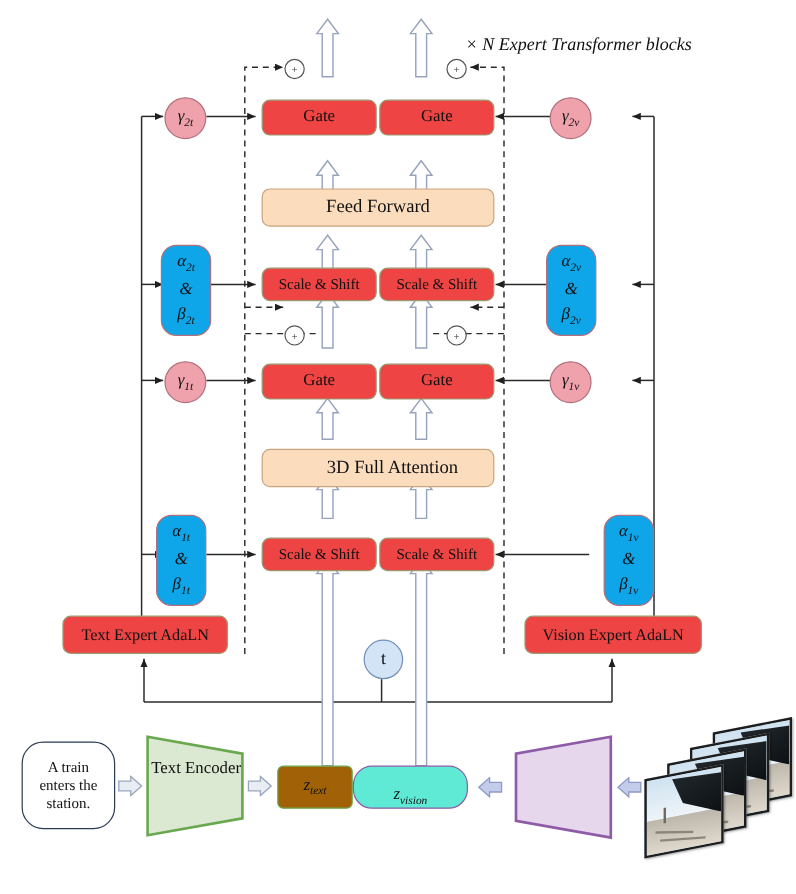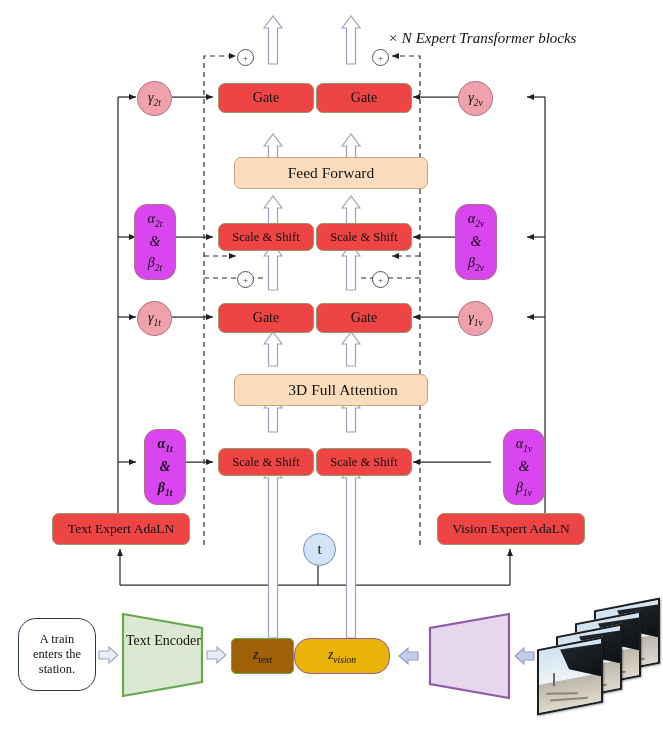--- a/index.html
+++ b/index.html
@@ -4,43 +4,43 @@
 <style>
   html,body{margin:0;padding:0;background:#fff;}
   body{width:663px;height:745px;overflow:hidden;
        font-family:"Liberation Serif","DejaVu Serif",serif;color:#111;}
   #stage{position:relative;width:663px;height:745px;}
   svg#canvas{position:absolute;left:0;top:0;width:663px;height:745px;}
   .box{position:absolute;box-sizing:border-box;display:flex;align-items:center;
        justify-content:center;text-align:center;border-radius:7px;
        border:1.1px solid #8a8a6a;line-height:1.12;}
   .gate,.ss,.adaln{background:#ef4444;border-color:#9a9a72;}
-  .ff,.attn{background:#fbddbe;border-color:#c9a47c;margin-left:16px;}
+  .ff,.attn{background:#fbddbe;border-color:#c9a47c;}
   .pinkc{background:#efa2ac;border:1.2px solid #b0707c;border-radius:50%;
          position:absolute;display:flex;align-items:center;justify-content:center;}
-  .pinkr{background:#d946ef;border:1.2px solid #b0707c;border-radius:13px;
+  .pinkr{background:#0ea5e9;border:1.2px solid #b0707c;border-radius:13px;
          position:absolute;display:flex;flex-direction:column;align-items:center;
          justify-content:space-around;padding:3px 0;}
   .tcirc{position:absolute;background:#d4e4f7;border:1.3px solid #6f8fb5;
          border-radius:50%;display:flex;align-items:center;justify-content:center;}
   .plus{position:absolute;width:15px;height:15px;border-radius:50%;
         background:#fff;border:1.2px solid #555;display:flex;align-items:center;
         justify-content:center;font-size:9px;color:#333;}
   .lbl{position:absolute;white-space:nowrap;}
   .ital{font-style:italic;}
   .prompt{position:absolute;box-sizing:border-box;background:#fff;
           border:1.6px solid #2b3a55;border-radius:18px;display:flex;
           align-items:center;justify-content:center;text-align:center;
           font-size:12.5px;line-height:1.22;padding:0 6px;}
   .zt{position:absolute;box-sizing:border-box;background:#a16207;
       border:1.6px solid #6aa84f;border-radius:5px;display:flex;
       align-items:center;justify-content:center;}
-  .zv{position:absolute;box-sizing:border-box;background:#eab308;
+  .zv{position:absolute;box-sizing:border-box;background:#5eead4;
       border:1.6px solid #8e5ba6;border-radius:16px;display:flex;
-      align-items:center;justify-content:center;}
+      align-items:flex-end;justify-content:center;}
   .mathi{font-style:italic;font-size:14px;}
   sub{font-size:.68em;}
   .stack{position:absolute;}
   .frame{position:absolute;border:2.2px solid #1d1d1d;overflow:hidden;
          background:#b9cfe0;box-shadow:1px 1px 2px rgba(0,0,0,.35);}
   .sky{position:absolute;left:0;top:0;width:100%;height:55%;
        background:linear-gradient(#cfe2f0,#eef4f8);}
   .grd{position:absolute;left:0;top:55%;width:100%;height:45%;
        background:linear-gradient(#bdb6ab,#ded8cd);}
   .canopy{position:absolute;left:34%;top:4%;width:66%;height:56%;
@@ -158,21 +158,21 @@
     <span class="mathi">
       <span>α</span><sub>2t</sub></span>
     <span class="mathi">&amp;</span>
     <span class="mathi">
       <span>β</span><sub>2t</sub></span>
   </div>
   <div class="pinkc" style="left:137px;top:301px;width:33px;height:33px;">
     <span class="mathi">
       <span>γ</span><sub>1t</sub></span>
   </div>
-  <div class="pinkr" style="left:144px;top:429px;width:40px;height:68px;font-weight:bold;">
+  <div class="pinkr" style="left:130px;top:429px;width:40px;height:68px;">
     <span class="mathi">
       <span>α</span><sub>1t</sub></span>
     <span class="mathi">&amp;</span>
     <span class="mathi">
       <span>β</span><sub>1t</sub></span>
   </div>
 
   <div class="pinkc" style="left:458px;top:81px;width:33px;height:33px;">
     <span class="mathi">
       <span>γ</span><sub>2v</sub></span>

